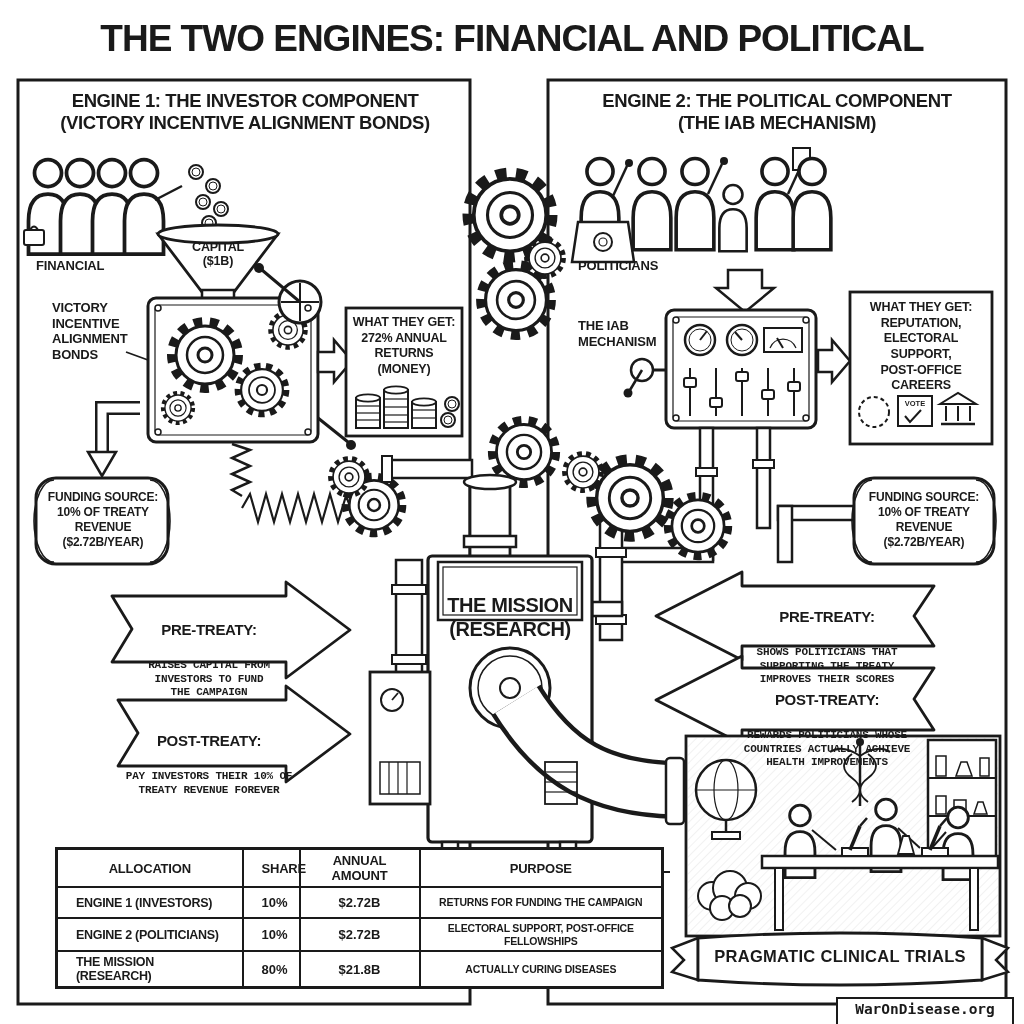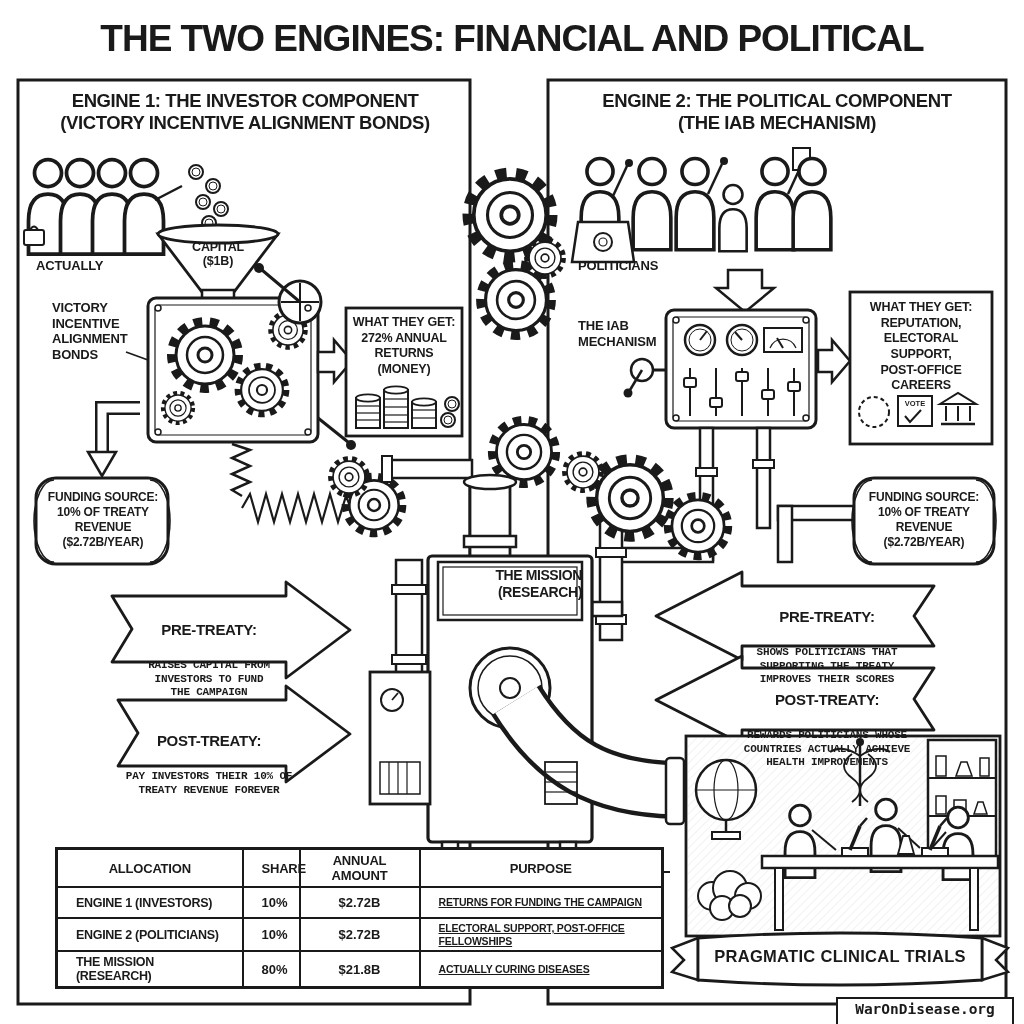--- a/index.html
+++ b/index.html
@@ -15,21 +15,21 @@
   .arrow-txt .t { font-size:15px; margin-bottom:1px; letter-spacing:-0.3px; }
   .arrow-txt .b { font-size:11px; line-height:1.2; letter-spacing:-0.2px;font-family:Liberation Mono, monospace; }
   .alloc-table { position:absolute; left:55px; top:847px; width:606px; z-index:6;
                  border-collapse:collapse; background:#fff; font-weight:bold;
                  border:3px solid #1a1a1a; table-layout:fixed; }
   .alloc-table th, .alloc-table td { border:2px solid #1a1a1a; padding:3px 18px; }
   .alloc-table th { font-size:13px; height:27px; letter-spacing:-0.2px; }
   .alloc-table td { height:31px; }
   .c0 { font-size:12.5px; text-align:left; letter-spacing:-0.3px; }
   .c1,.c2 { font-size:13px; text-align:center; }
-  .c3 { font-size:10.5px; text-align:left; line-height:1.2; letter-spacing:-0.2px;text-decoration:underline; }
+  .c3 { font-size:10.5px; text-align:center; line-height:1.2; letter-spacing:-0.2px; }
   .watermark { position:absolute; left:836px; top:997px; width:178px; height:36px; z-index:7;
                background:#fff; border:2.5px solid #1a1a1a; text-align:center;
                font-family:"DejaVu Sans Mono",monospace; font-weight:bold;
                font-size:14.5px; line-height:20px; }
 </style>
 </head>
 <body>
 
 <div class="stage">
 
@@ -357,21 +357,21 @@
   </g>
 </svg>
 
 <div class="txt title">THE TWO ENGINES: FINANCIAL AND POLITICAL</div>
 
 <div class="txt eng-head" style="left:30px; top:90px; width:430px;">ENGINE 1: THE INVESTOR COMPONENT
 (VICTORY INCENTIVE ALIGNMENT BONDS)</div>
 <div class="txt eng-head" style="left:556px; top:90px; width:442px;">ENGINE 2: THE POLITICAL COMPONENT
 (THE IAB MECHANISM)</div>
 
-<div class="txt left" style="left:36px; top:258px; width:100px; font-size:13px;">ACTUALLY</div>
+<div class="txt left" style="left:36px; top:258px; width:100px; font-size:13px;">FINANCIAL</div>
 <div class="txt" style="left:168px; top:240px; width:100px; font-size:12.5px; line-height:1.15;">CAPITAL
 ($1B)</div>
 <div class="txt left" style="left:52px; top:300px; width:96px; font-size:13px; line-height:1.2;">VICTORY
 INCENTIVE
 ALIGNMENT
 BONDS</div>
 <div class="txt" style="left:348px; top:315px; width:112px; font-size:12.5px; line-height:1.25;">WHAT THEY GET:
 272% ANNUAL
 RETURNS
 (MONEY)</div>
@@ -412,21 +412,21 @@
 SUPPORTING THE TREATY
 IMPROVES THEIR SCORES</div>
 </div>
 <div class="txt arrow-txt" style="left:726px; top:671px; width:202px;">
   <div class="t">POST-TREATY:</div>
   <div class="b">REWARDS POLITICIANS WHOSE
 COUNTRIES ACTUALLY ACHIEVE
 HEALTH IMPROVEMENTS</div>
 </div>
 
-<div class="txt" style="left:438px; top:567px; width:144px; font-size:14px; line-height:1.2; letter-spacing:-0.4px;text-align:right;">THE MISSION
+<div class="txt" style="left:438px; top:593px; width:144px; font-size:20px; line-height:1.2; letter-spacing:-0.4px;">THE MISSION
 (RESEARCH)</div>
 
 <table class="alloc-table">
   <colgroup>
         <col style="width:186px">
         <col style="width:57px">
         <col style="width:120px">
         <col style="width:243px">
       </colgroup>
   <thead>

